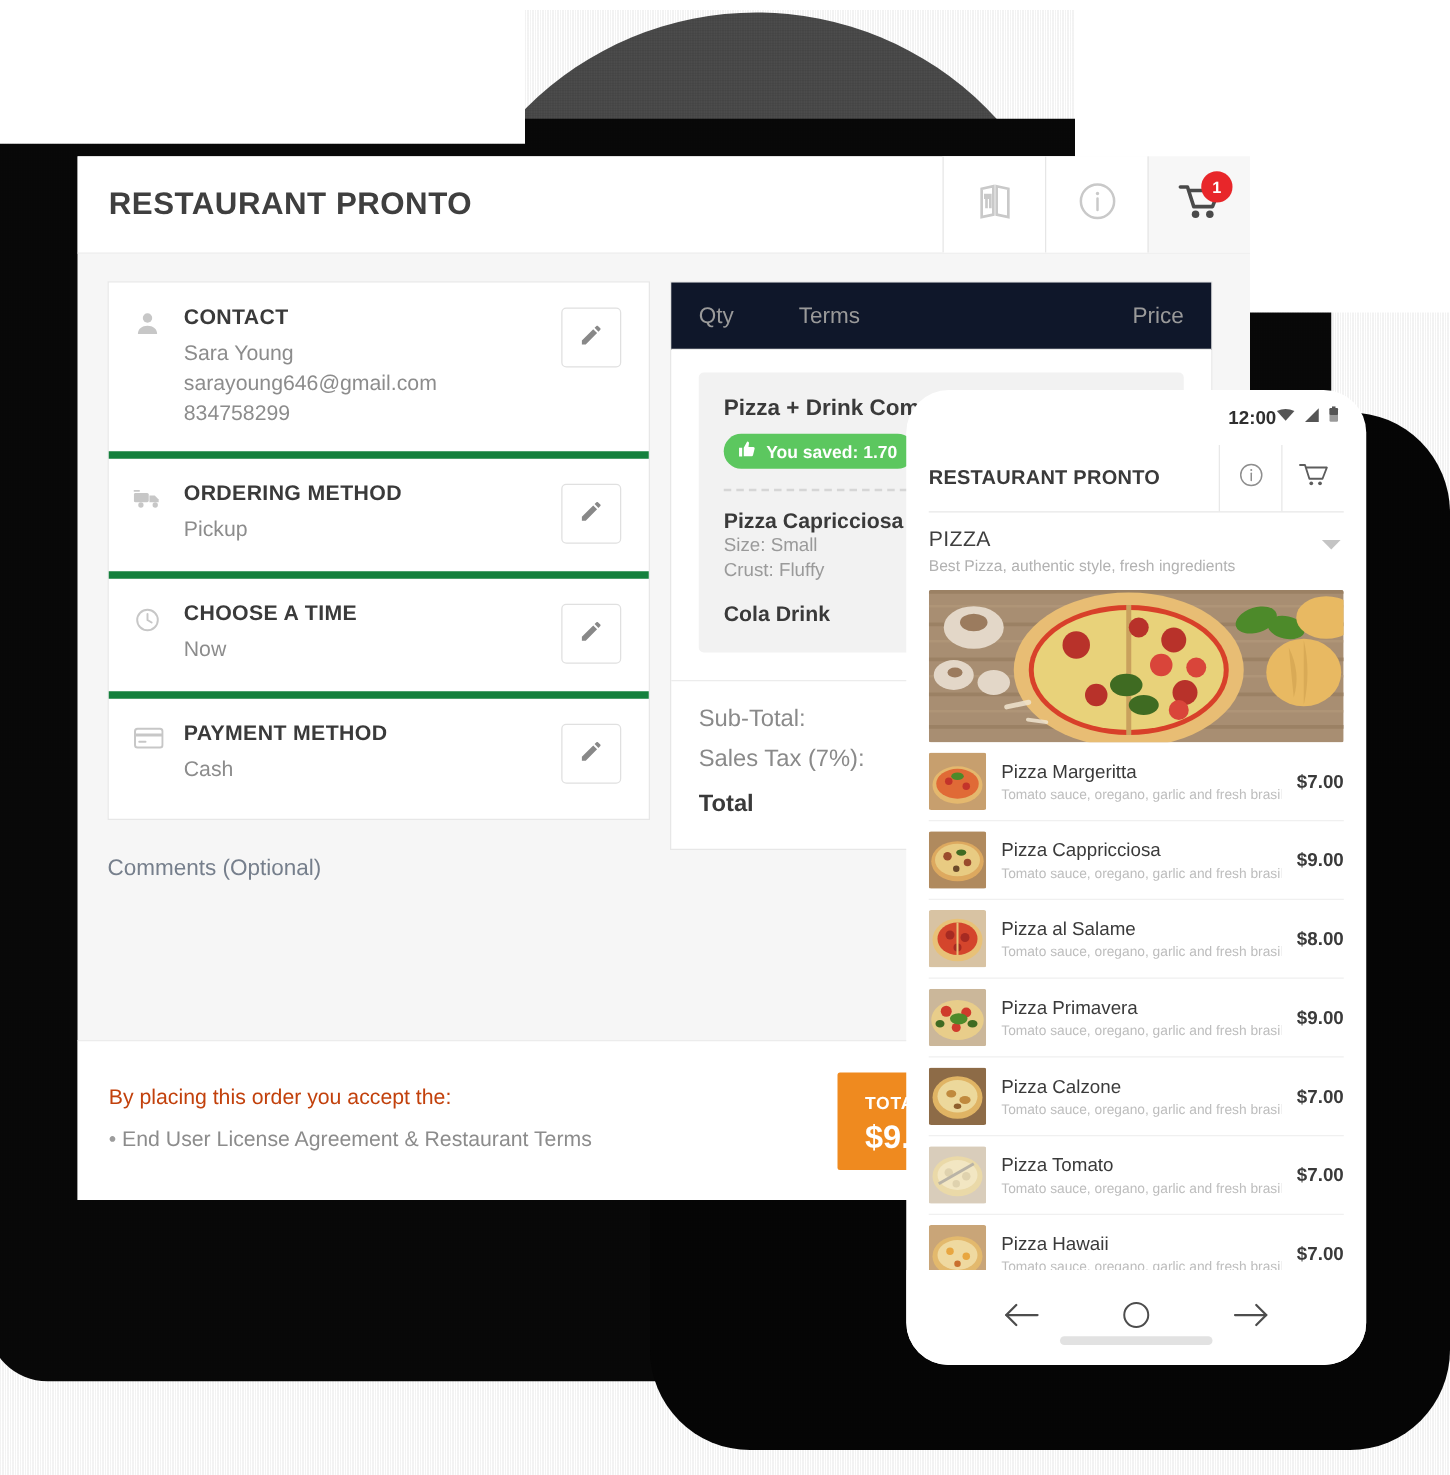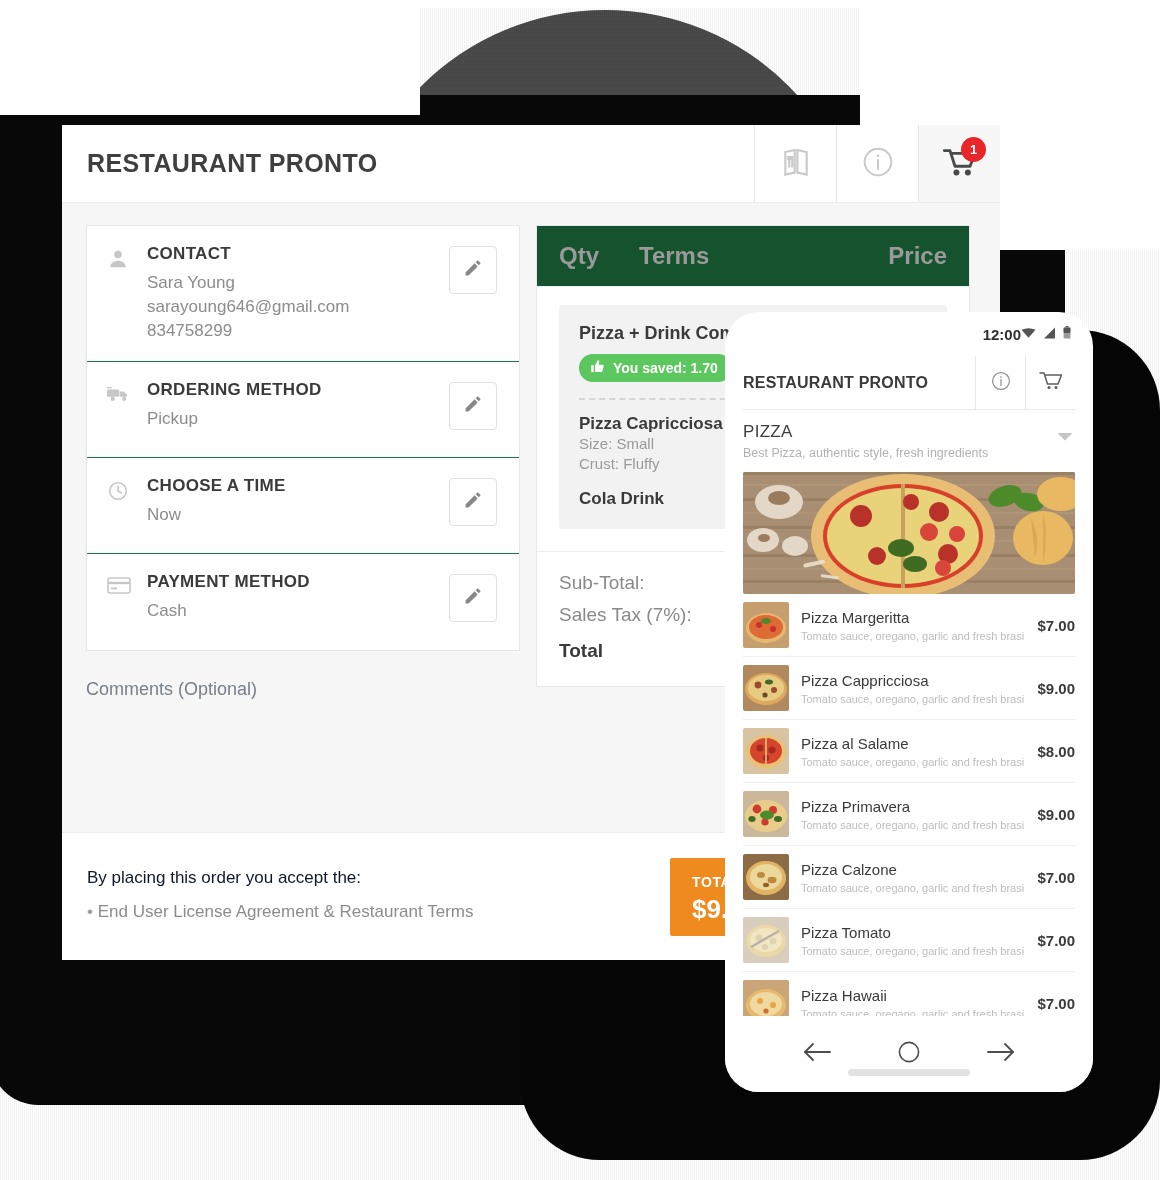--- a/index.html
+++ b/index.html
@@ -74,21 +74,21 @@
     height:calc(835px - 78px - 105px);
   }
 
   
   .left-col{ width:434px; }
   .info-card{
     background:#fff; border:1px solid #e7e7e7;
   }
   .info-row{
     display:flex; align-items:flex-start; padding:18px 22px 18px 20px;
-    border-bottom:1px solid #15803d; position:relative; min-height:96px;
+    border-bottom:6px solid #15803d; position:relative; min-height:96px;
   }
   .info-row:last-child{ border-bottom:none; }
   .row-icon{
     width:34px; flex:0 0 34px; padding-top:4px; color:#c7c7c7;
   }
   .row-main{ flex:1; padding-left:6px; }
   .row-title{
     font-size:17px; font-weight:bold; color:#3a3a3a; letter-spacing:.3px;
     margin-bottom:7px;
   }
@@ -99,23 +99,23 @@
     cursor:pointer; flex:0 0 48px; margin-top:2px;
   }
   .comments-link{
     margin-top:28px; font-size:18px; color:#767f8c; cursor:pointer;
   }
 
   
   .mid-col{ width:434px; }
   .order-card{ background:#fff; border:1px solid #e7e7e7; }
   .order-head{
-    display:flex; padding:16px 22px; background:#14532d;
+    display:flex; padding:16px 22px; background:#0f172a;
     border-bottom:1px solid #ececec;
-    font-size:24px; font-weight:bold; color:#9a9a9a;
+    font-size:18px; font-weight:normal; color:#9a9a9a;
   }
   .oh-qty{ width:80px; }
   .oh-item{ flex:1; }
   .oh-price{ text-align:right; }
   .order-body{ padding:18px 22px 22px 22px; }
   .combo-box{
     background:#f2f2f2; border-radius:4px; padding:18px 20px 20px 20px;
   }
   .combo-title{
     font-size:18px; font-weight:bold; color:#3a3a3a; margin-bottom:10px;
@@ -136,21 +136,21 @@
   .tot-line{ font-size:19px; color:#8a8a8a; margin-bottom:10px; }
   .tot-line.strong{ font-weight:bold; color:#3a3a3a; margin-bottom:0; margin-top:14px;}
 
   
   .dw-footer{
     position:absolute; left:0; bottom:0; width:938px; height:128px;
     background:#fff; border-top:1px solid #ececec;
     display:flex; align-items:center; padding-left:25px;
   }
   .terms{ flex:1; }
-  .terms-lead{ font-size:17px; color:#0f172a; margin-bottom:11px; }
+  .terms-lead{ font-size:17px; color:#c2410c; margin-bottom:11px; }
   .terms-li{ font-size:17px; color:#8c8c8c; line-height:1.5; }
   .terms-li::before{ content:"• "; color:#9c9c9c; }
   .place-btn{
     display:flex; align-items:stretch; background:#ef8a1f; color:#fff;
     height:78px; margin-right:0; border-radius:2px; cursor:pointer;
     min-width:330px;
   }
   .pb-total{
     padding:16px 24px 0 22px; border-right:1px solid rgba(255,255,255,.25);
   }

